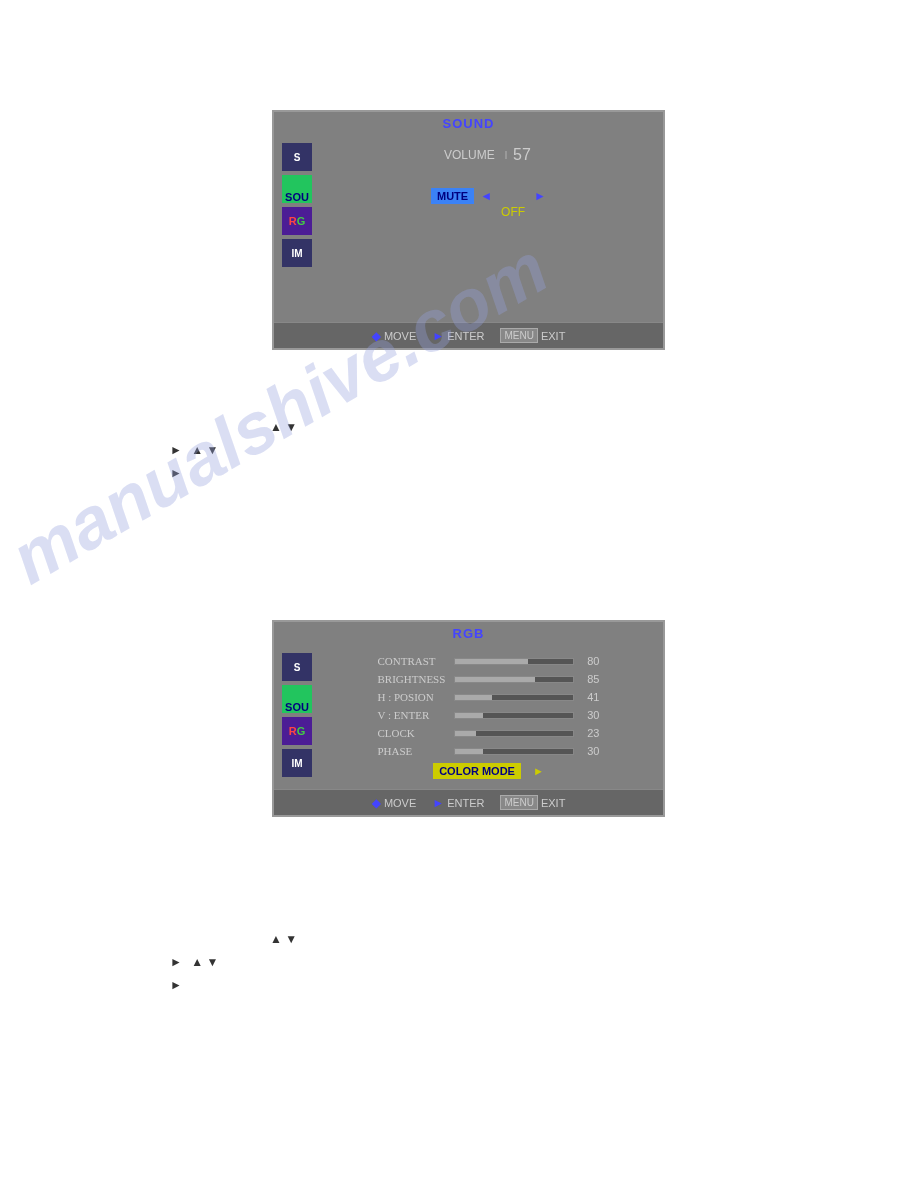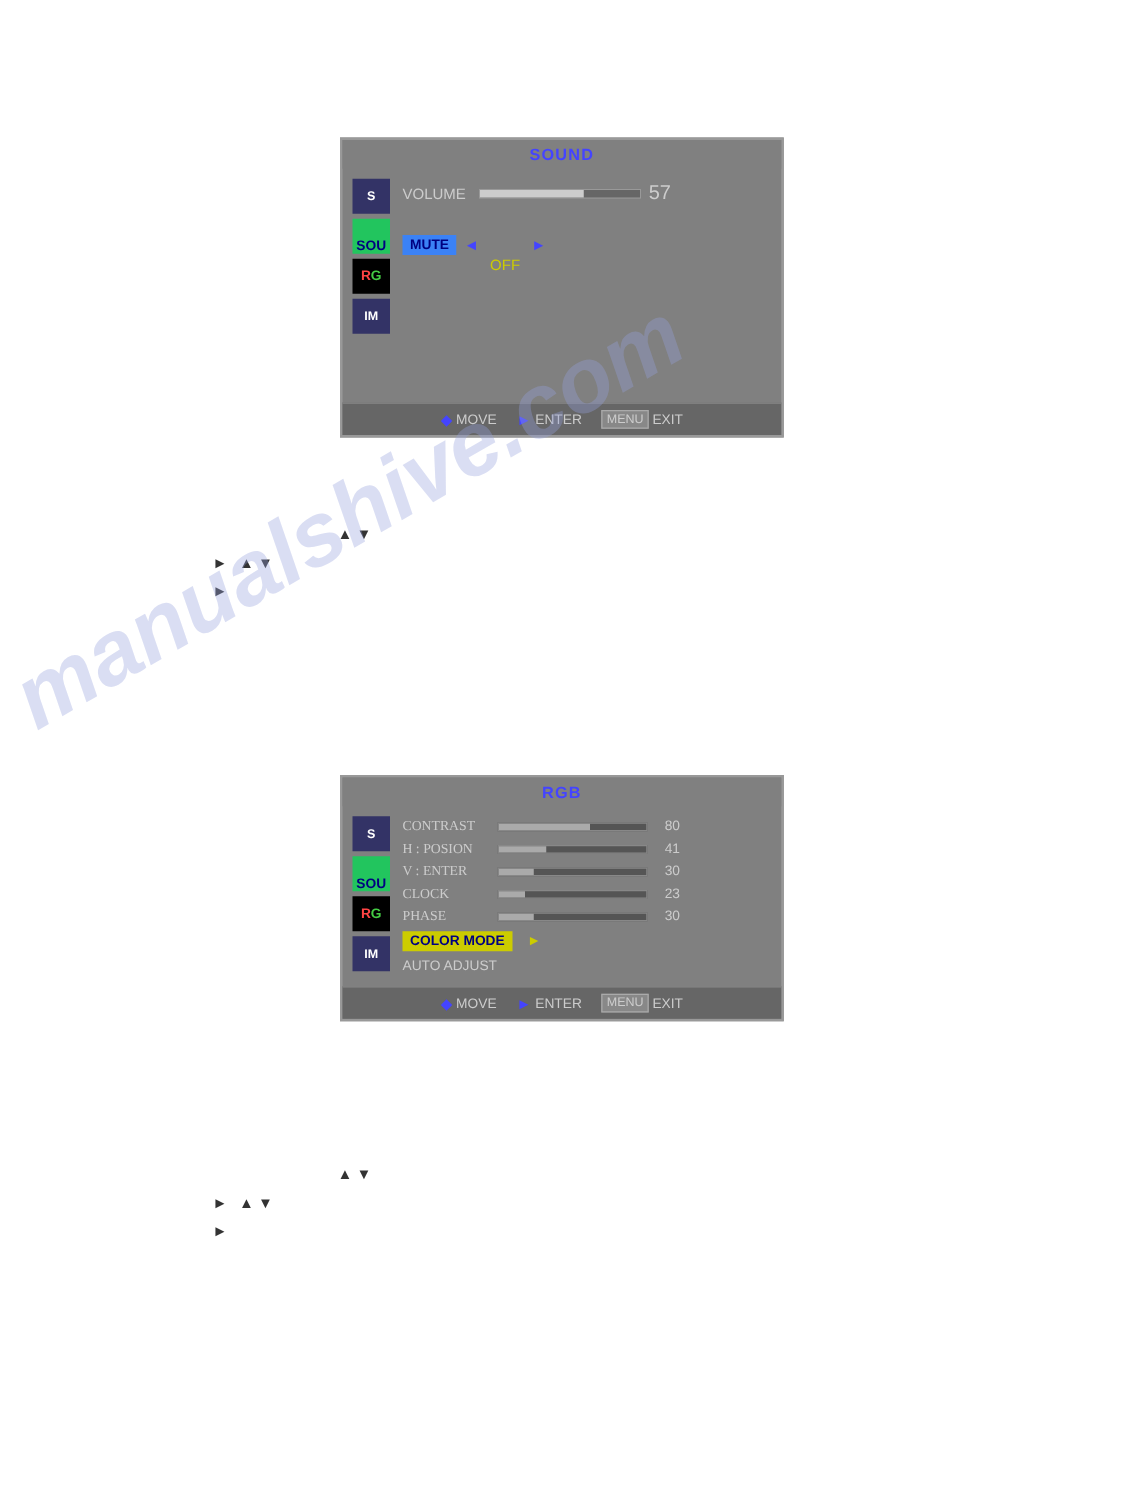--- a/index.html
+++ b/index.html
@@ -27,21 +27,21 @@
       pointer-events: none;
       z-index: 100;
       white-space: nowrap;
     }
 
     
     .osd-panel {
       position: absolute;
       background: #808080;
       border: 2px solid #999;
-      width: 355px;
+      width: 393px;
     }
 
     .osd-title {
       text-align: center;
       color: #4444ff;
       font-size: 13px;
       font-weight: bold;
       padding: 4px 0;
       background: #808080;
       letter-spacing: 1px;
@@ -74,29 +74,30 @@
     .btn-dark-blue {
       background: #333366;
       color: #ffffff;
     }
     .btn-yellow {
       background: #22c55e;
       color: #000080;
       align-items: flex-end;
     }
     .btn-dark {
-      background: #000000;
+      background: #4c1d95;
       color: #ffffff;
     }
 
     .osd-main {
       flex: 1;
       display: flex;
       flex-direction: column;
       gap: 2px;
+      align-items: center;
     }
 
     
     .sound-row {
       display: flex;
       align-items: center;
       gap: 6px;
       padding: 3px 0;
       color: #cccccc;
       font-size: 12px;
@@ -343,20 +344,27 @@
     <div class="osd-main">
 
       <div class="rgb-row">
         <span class="rgb-label">CONTRAST</span>
         <div class="rgb-slider-track">
           <div class="rgb-slider-fill" style="width: 62%;"></div>
         </div>
         <span class="rgb-value">80</span>
       </div>
 
+      <div class="rgb-row">
+        <span class="rgb-label">BRIGHTNESS</span>
+        <div class="rgb-slider-track">
+          <div class="rgb-slider-fill" style="width: 68%;"></div>
+        </div>
+        <span class="rgb-value">85</span>
+      </div>
 
       <div class="rgb-row">
         <span class="rgb-label">H : POSION</span>
         <div class="rgb-slider-track">
           <div class="rgb-slider-fill" style="width: 32%;"></div>
         </div>
         <span class="rgb-value">41</span>
       </div>
 
       <div class="rgb-row">
@@ -381,23 +389,20 @@
           <div class="rgb-slider-fill" style="width: 24%;"></div>
         </div>
         <span class="rgb-value">30</span>
       </div>
 
       <div class="rgb-row">
         <button class="color-mode-btn">COLOR MODE</button>
         <span style="color: #cccc00; margin-left: 6px;">►</span>
       </div>
 
-      <div class="rgb-row">
-        <span class="auto-adjust-label">AUTO ADJUST</span>
-      </div>
     </div>
   </div>
   <div class="osd-bottom">
     <div class="bottom-item">
       <span class="diamond-icon">◆</span>
       <span>MOVE</span>
     </div>
     <div class="bottom-item">
       <span class="enter-arrow">►</span>
       <span>ENTER</span>

